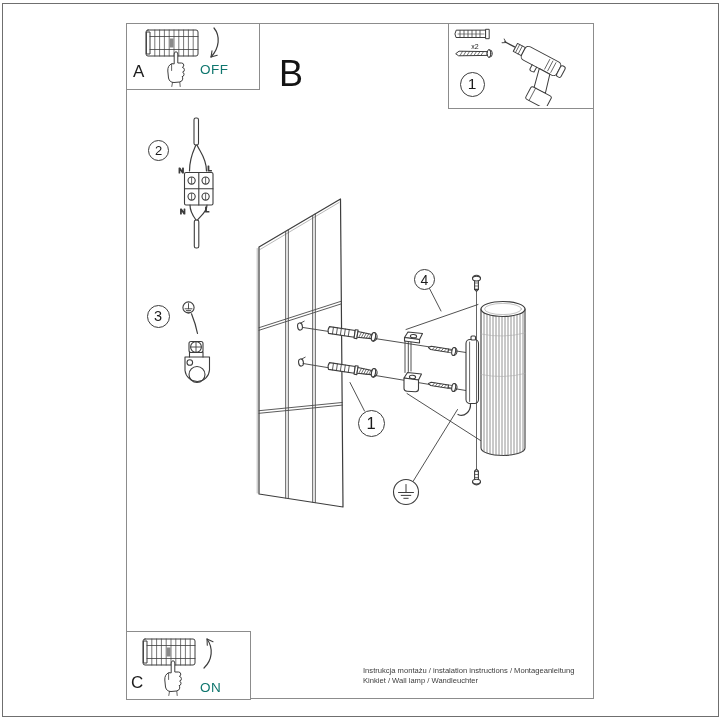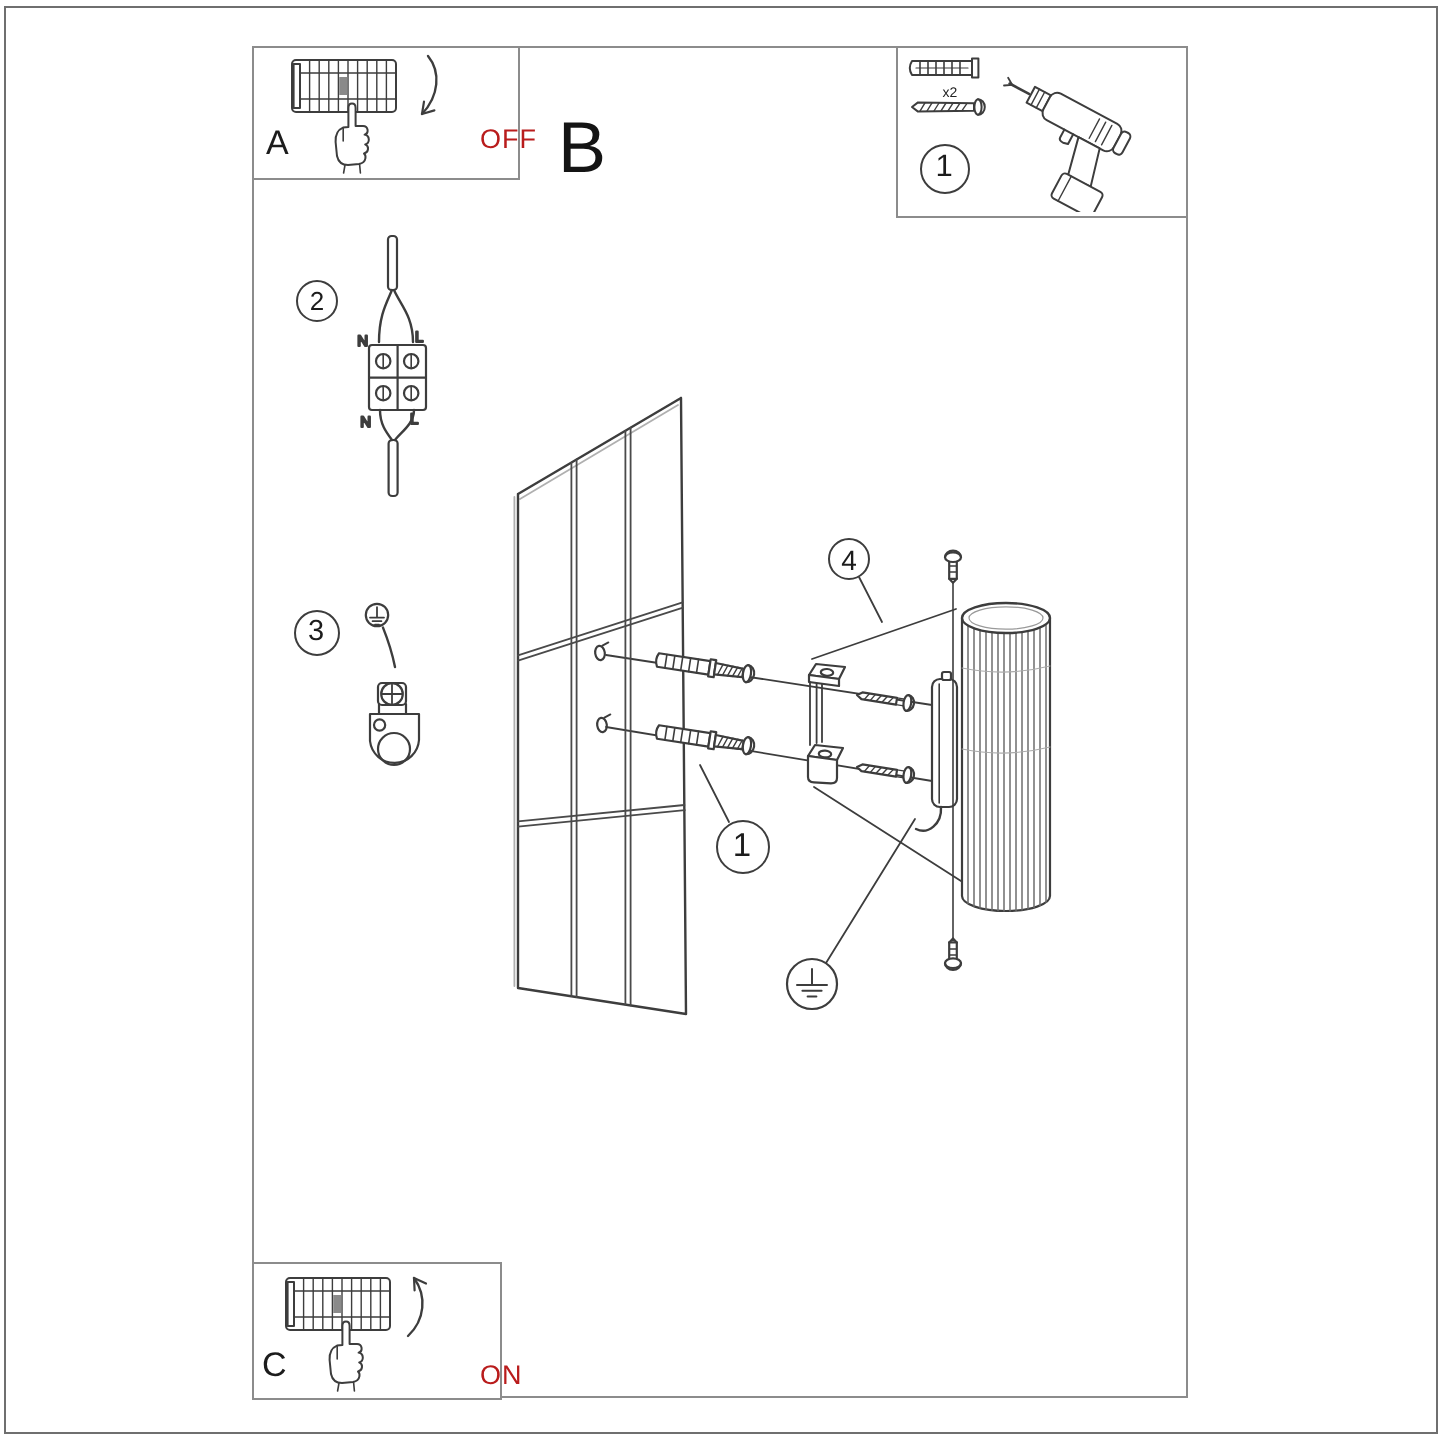--- a/index.html
+++ b/index.html
@@ -5,21 +5,21 @@
   html,body{margin:0;padding:0;background:#fff;}
   body{font-family:"Liberation Sans", sans-serif;}
   .page{position:relative;width:720px;height:720px;background:#fff;overflow:hidden;}
   .page-border{position:absolute;left:1.5px;top:2.5px;width:715px;height:712px;border:1px solid #6f6f6f;}
   .b-frame{position:absolute;left:126px;top:23px;width:466px;height:674px;border:1px solid #8c8c8c;background:transparent;}
   .box{position:absolute;background:#fff;border:1px solid #8c8c8c;}
   .box-a{left:126px;top:23px;width:132px;height:65px;}
   .box-parts{left:448px;top:23px;width:144px;height:84px;}
   .box-c{left:126px;top:631px;width:123px;height:67px;}
   .corner-label{position:absolute;font-size:17px;color:#1c1c1c;}
-  .state-label{position:absolute;font-size:13.5px;color:#b91c1c;letter-spacing:.5px;margin-left:40px;}
+  .state-label{position:absolute;font-size:13.5px;color:#0f766e;letter-spacing:.5px;}
   .section-letter{position:absolute;left:279px;top:53px;font-size:36px;color:#141414;}
   .circ{position:absolute;border:1.2px solid #3d3d3d;border-radius:50%;background:#fff;
         display:flex;align-items:center;justify-content:center;color:#1c1c1c;box-sizing:border-box;}
   .c2{left:148px;top:139.5px;width:21px;height:21px;font-size:13px;}
   .c3{left:146.5px;top:304.5px;width:23px;height:23px;font-size:14.5px;}
   .c1p{left:459.5px;top:71.5px;width:25px;height:25px;font-size:15.5px;}
   .c1m{left:357.5px;top:409.5px;width:27px;height:27px;font-size:16.5px;}
   .c4{left:414px;top:269px;width:21px;height:21px;font-size:14px;}
   .footer{position:absolute;left:363px;top:665.5px;font-size:7.6px;line-height:10px;color:#3c3c3c;white-space:nowrap;}
   svg{position:absolute;left:0;top:0;}
@@ -265,14 +265,18 @@
     <span class="corner-label" style="left:4px;top:41px;">C</span>
     <span class="state-label" style="left:73px;top:48px;">ON</span>
   </div>
 
   <div class="circ c2">2</div>
   <div class="circ c3">3</div>
   <div class="circ c1p">1</div>
   <div class="circ c1m">1</div>
   <div class="circ c4">4</div>
 
+  <div class="footer">
+    <div>Instrukcja montażu / instalation instructions / Montageanleitung</div>
+    <div>Kinkiet / Wall lamp / Wandleuchter</div>
+  </div>
 
 </div>
 
 </body></html>

